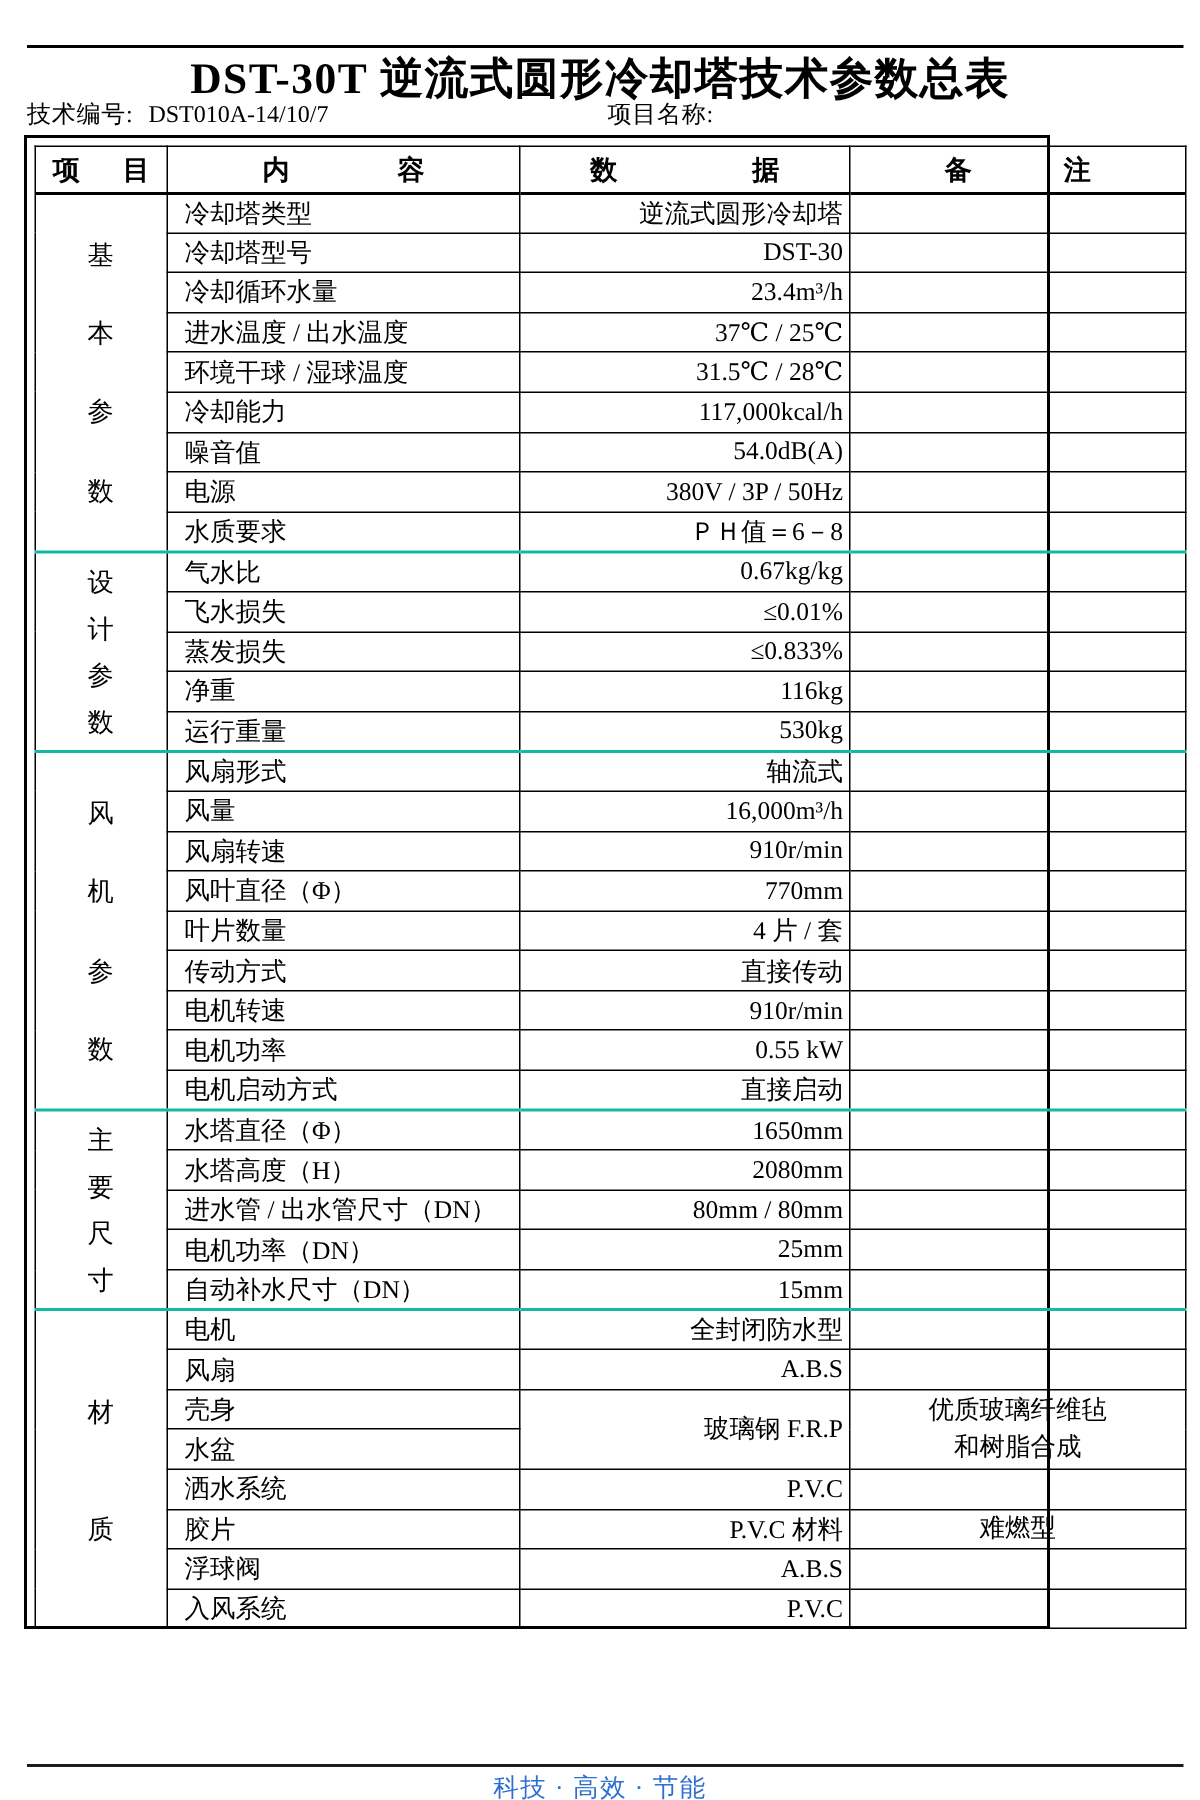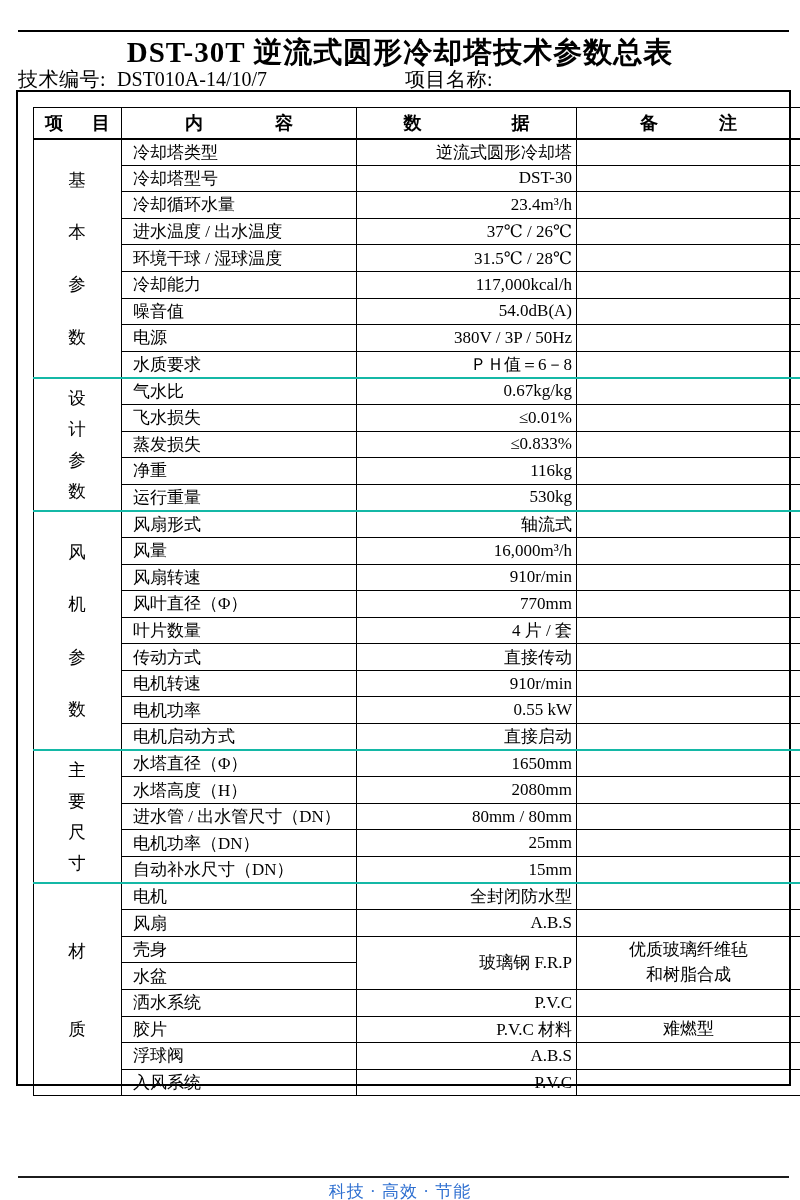--- a/index.html
+++ b/index.html
@@ -5,29 +5,29 @@
   html,body{margin:0;padding:0;}
   body{
     width:800px;height:1200px;position:relative;background:#ffffff;
     font-family:"Liberation Serif","DejaVu Serif",serif;color:#000;
   }
   .top-rule{position:absolute;left:18px;top:30px;width:771px;height:2px;background:#000;}
   .page-title{
     position:absolute;top:33px;left:0;width:100%;text-align:center;
     font-size:29px;font-weight:bold;letter-spacing:1px;white-space:nowrap;
   }
-  .meta-line{position:absolute;top:66px;left:18px;width:764px;height:20px;font-size:20px;}
+  .meta-line{position:absolute;top:66px;left:18px;width:764px;height:20px;font-size:16px;}
   .meta-tech{position:absolute;left:0;top:0;}
   .meta-project{position:absolute;left:387px;top:0;}
   .meta-label{letter-spacing:0.5px;}
   .meta-value{margin-left:6px;font-family:"Liberation Serif","DejaVu Serif",serif;}
 
   .table-frame{
-    position:absolute;left:16px;top:90px;width:775px;height:996px;
-    box-sizing:border-box;border:2.5px solid #000;padding:15px;background:#fff;
+    position:absolute;left:16px;top:90px;width:684px;height:996px;
+    box-sizing:border-box;border:2.5px solid #000;padding:5px;background:#fff;
   }
   table{
     width:100%;height:100%;border-collapse:collapse;table-layout:fixed;
   }
   th,td{
     border:1px solid #000;vertical-align:middle;
     font-size:17px;font-weight:normal;overflow:hidden;white-space:nowrap;
   }
   thead tr{height:31px;}
   tbody tr{height:26.6px;}
@@ -107,21 +107,21 @@
           <td class="value-cell">DST-30</td>
           <td class="remark-cell"></td>
         </tr>
         <tr>
           <td class="label-cell">冷却循环水量</td>
           <td class="value-cell">23.4m³/h</td>
           <td class="remark-cell"></td>
         </tr>
         <tr>
           <td class="label-cell">进水温度 / 出水温度</td>
-          <td class="value-cell">37℃ / 26℃</td>
+          <td class="value-cell">37℃ / 25℃</td>
           <td class="remark-cell"></td>
         </tr>
         <tr>
           <td class="label-cell">环境干球 / 湿球温度</td>
           <td class="value-cell">31.5℃ / 28℃</td>
           <td class="remark-cell"></td>
         </tr>
         <tr>
           <td class="label-cell">冷却能力</td>
           <td class="value-cell">117,000kcal/h</td>

